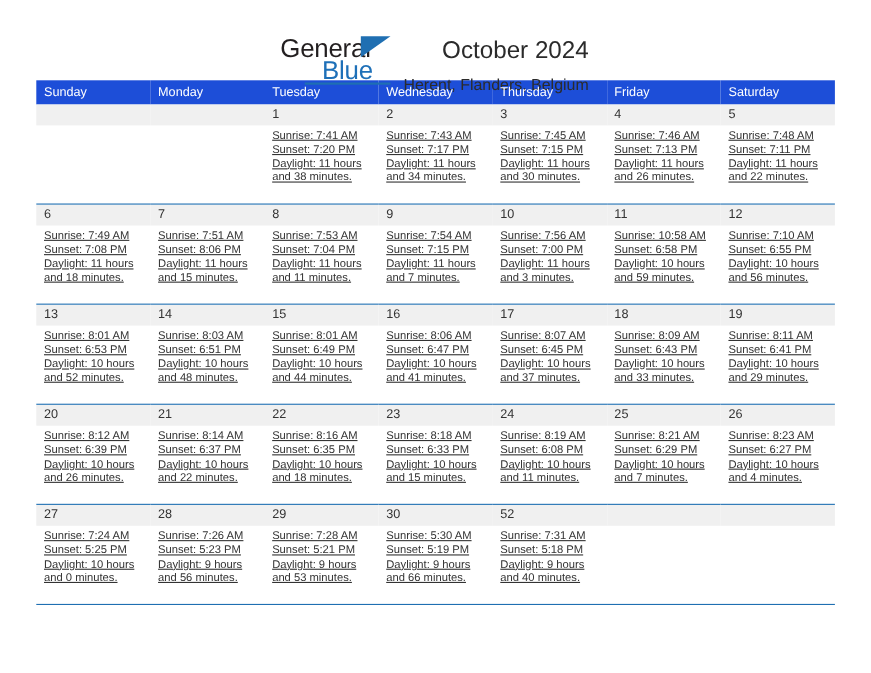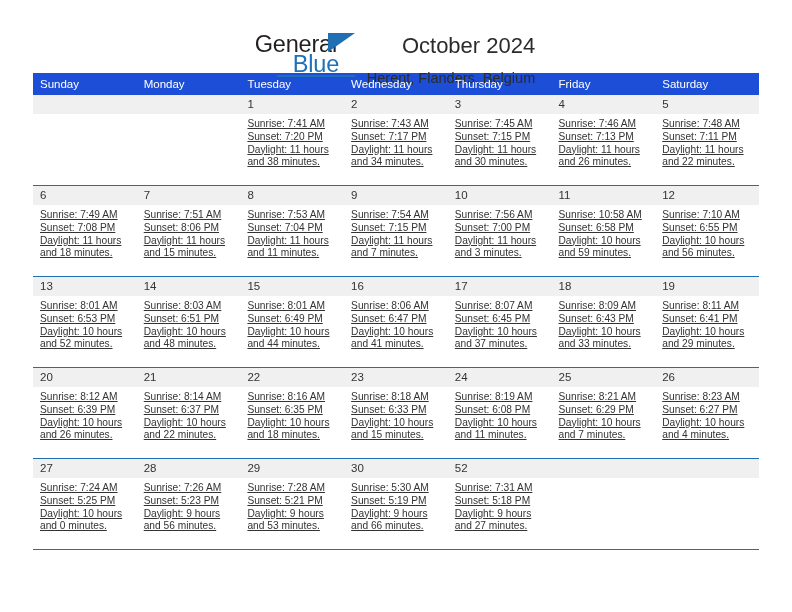--- a/index.html
+++ b/index.html
@@ -555,21 +555,21 @@
               </div>
             </div>
           </td>
           <td>
             <div class="cell-inner">
               <div class="daynum">52</div>
               <div class="details">
                 <div>Sunrise: 7:31 AM</div>
                 <div>Sunset: 5:18 PM</div>
                 <div>Daylight: 9 hours</div>
-                <div>and 27 minutes.</div>
+                <div>and 40 minutes.</div>
               </div>
             </div>
           </td>
           <td>
             <div class="cell-inner">
               <div class="daynum empty"></div>
               <div class="details">
                 <div></div>
                 <div></div>
                 <div></div>

